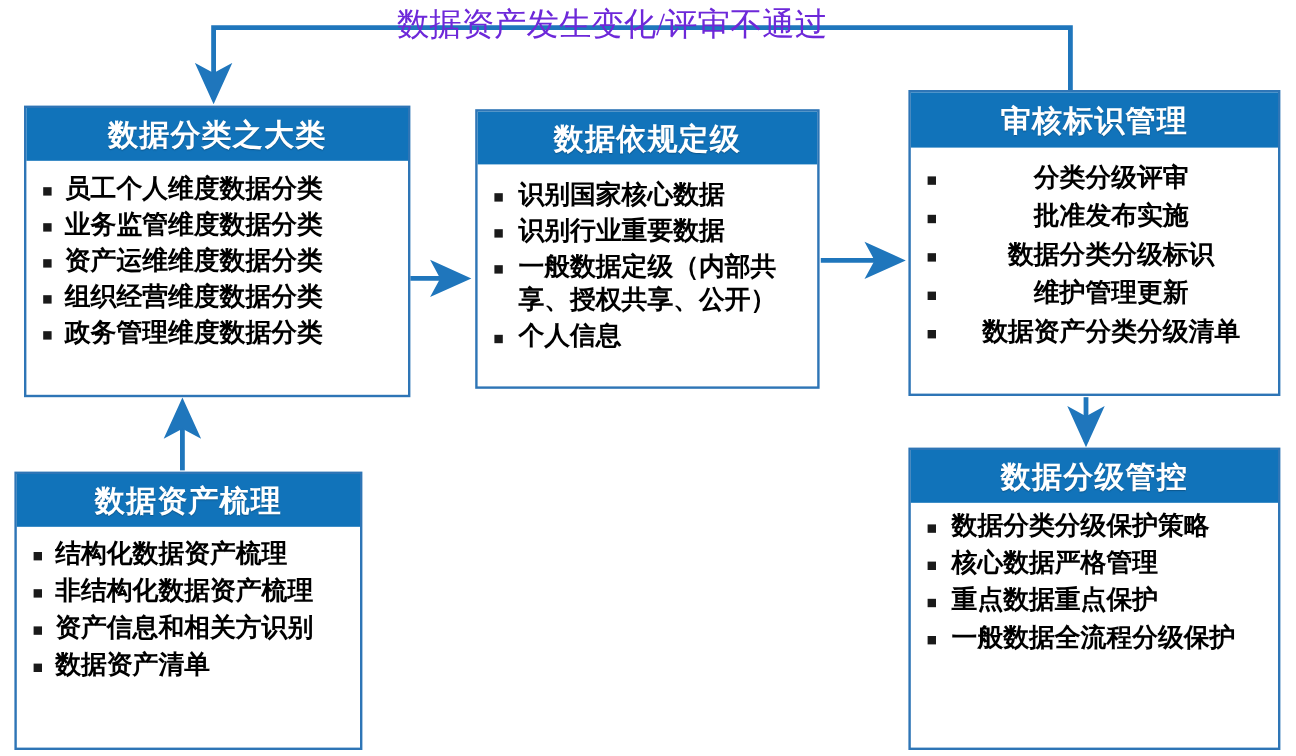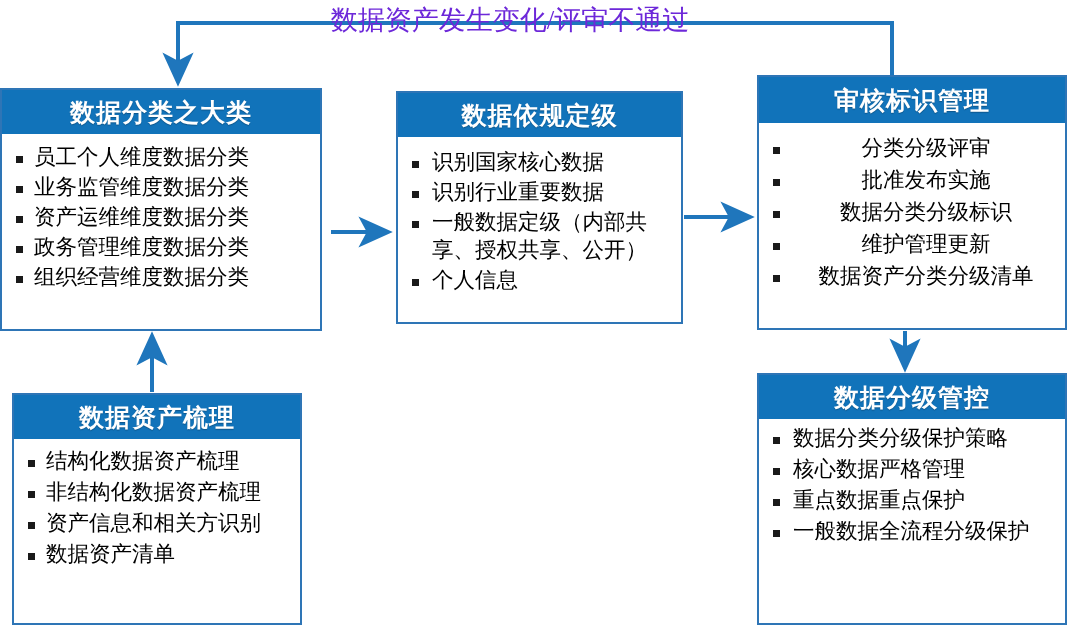--- a/index.html
+++ b/index.html
@@ -58,34 +58,35 @@
     list-style: none;
     margin: 0;
     padding: 0;
   }
   ul.bullets > li {
     position: relative;
     padding-left: 22px;
     color: #000000;
     line-height: 1.30;
     margin-bottom: 2px;
+    font-weight: bold;
   }
   ul.bullets > li::before {
     content: "";
     position: absolute;
     left: 4px;
     top: 0.55em;
     width: 7px;
     height: 7px;
     background: #1a1a1a;
   }
 
   
   #card-major-category {
-    left: 0;  top: 88px;  width: 322px; height: 243px;
+    left: 20px;  top: 88px;  width: 322px; height: 243px;
   }
   #card-major-category .card-header { height: 44px; font-size: 25px; }
   #card-major-category .card-body   { height: calc(100% - 44px); }
   #card-major-category li { font-size: 21.5px; }
 
   #card-grading {
     left: 396px; top: 91px; width: 287px; height: 233px;
   }
   #card-grading .card-header { height: 44px; font-size: 25px; }
   #card-grading .card-body   { height: calc(100% - 44px); padding-top: 12px; }
@@ -159,22 +160,22 @@
 
   <div id="feedback-caption">数据资产发生变化/评审不通过</div>
 
   <div class="card" id="card-major-category">
     <div class="card-header">数据分类之大类</div>
     <div class="card-body">
       <ul class="bullets">
         <li>员工个人维度数据分类</li>
         <li>业务监管维度数据分类</li>
         <li>资产运维维度数据分类</li>
+        <li>组织经营维度数据分类</li>
         <li>政务管理维度数据分类</li>
-        <li>组织经营维度数据分类</li>
       </ul>
     </div>
   </div>
 
   <div class="card" id="card-grading">
     <div class="card-header">数据依规定级</div>
     <div class="card-body">
       <ul class="bullets">
         <li>识别国家核心数据</li>
         <li>识别行业重要数据</li>

